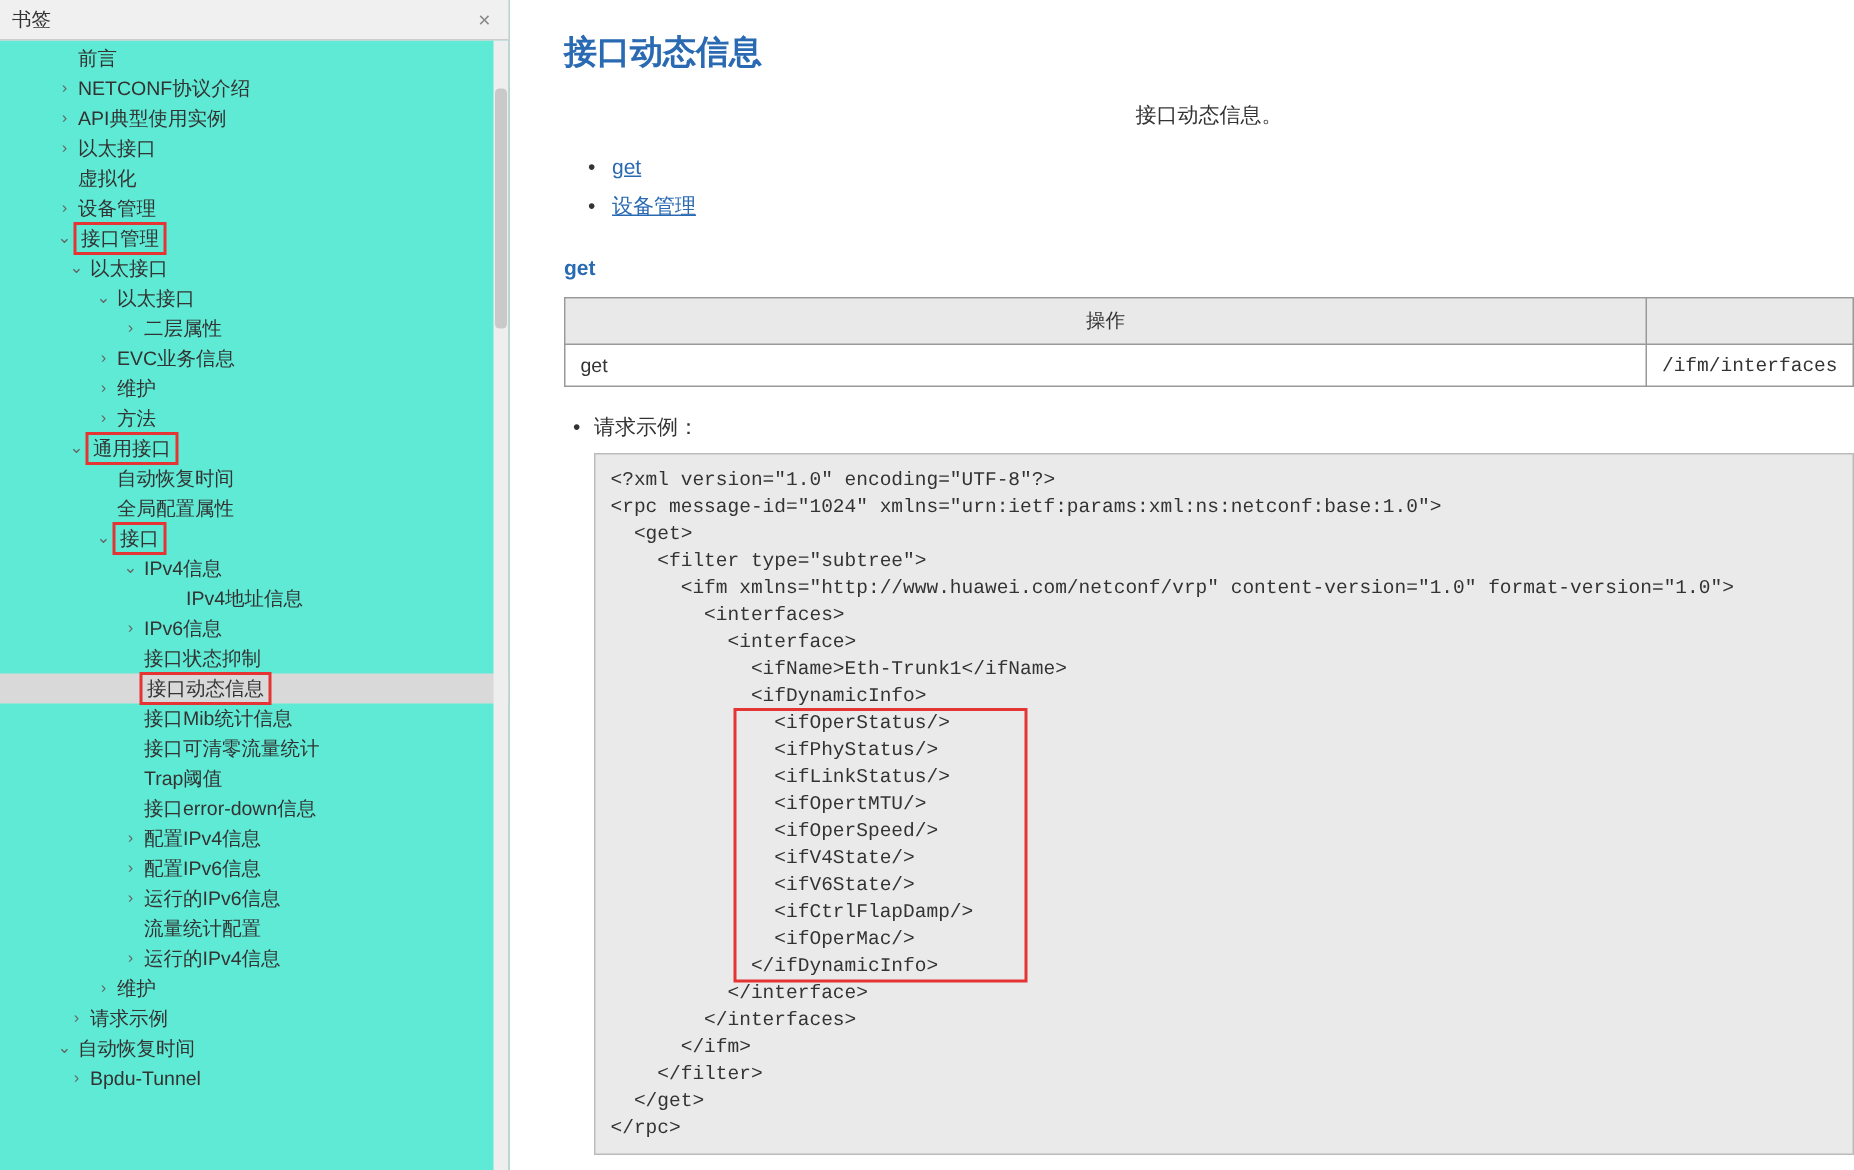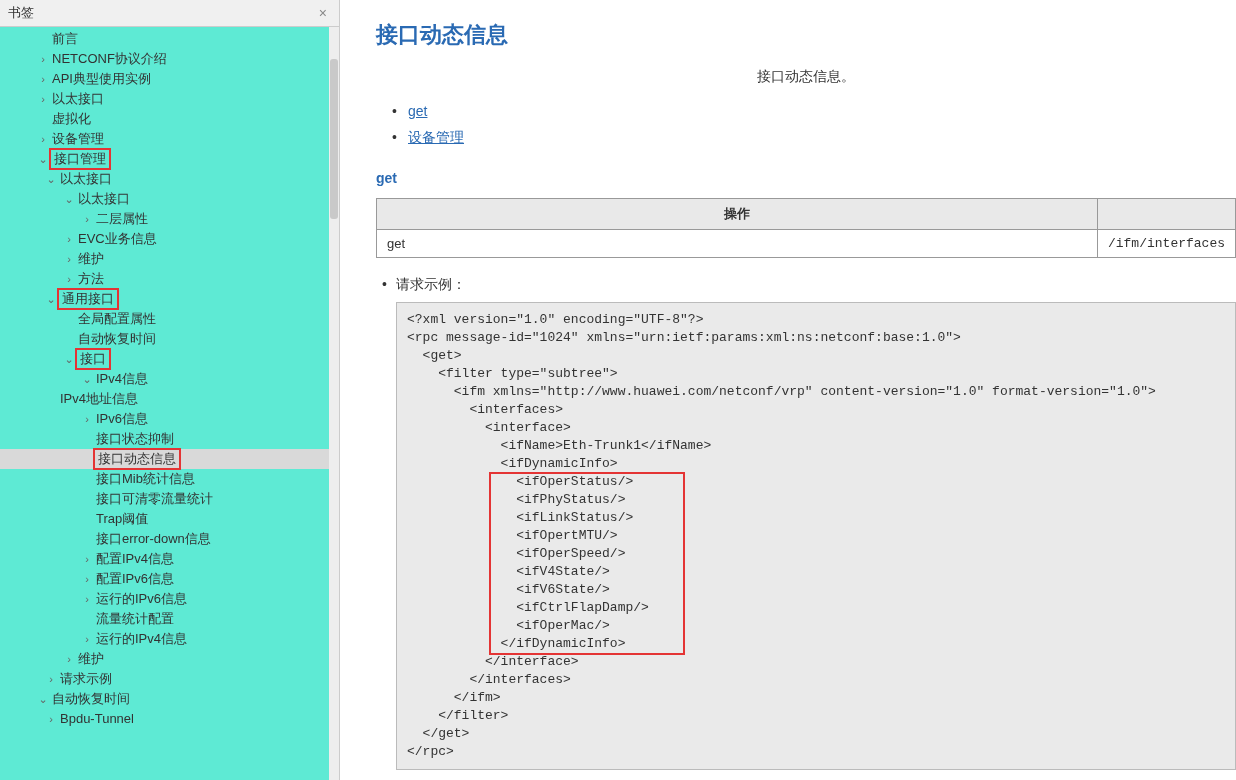--- a/index.html
+++ b/index.html
@@ -133,21 +133,21 @@
     font-size: 13px;
   }
   table.op th, table.op td {
     border: 1px solid #999;
     padding: 6px 10px;
     text-align: left;
   }
   table.op th {
     background: #e9e9e9;
     text-align: center;
-    font-weight: 700;
+    font-weight: 400;
   }
   table.op td.path {
     font-family: "Courier New", monospace;
     width: 110px;
   }
   .req-label {
     position: relative;
     padding-left: 20px;
     font-size: 14px;
     margin-bottom: 8px;
@@ -250,36 +250,36 @@
         <span class="chev">›</span>
         <span class="lbl">方法</span>
       </div>
 
     <div class="node i2">
         <span class="chev">⌄</span>
         <span class="lbl highlight-red">通用接口</span>
       </div>
     <div class="node i3">
         <span class="chev blank">›</span>
+        <span class="lbl">自动恢复时间</span>
+      </div>
+    <div class="node i3">
+        <span class="chev blank">›</span>
         <span class="lbl">全局配置属性</span>
       </div>
-    <div class="node i3">
-        <span class="chev blank">›</span>
-        <span class="lbl">自动恢复时间</span>
-      </div>
 
     <div class="node i3">
         <span class="chev">⌄</span>
         <span class="lbl highlight-red">接口</span>
       </div>
     <div class="node i4">
         <span class="chev">⌄</span>
         <span class="lbl">IPv4信息</span>
       </div>
-    <div class="node i4" style="padding-left:44px">
+    <div class="node i4" style="padding-left:108px">
         <span class="chev blank">›</span>
         <span class="lbl">IPv4地址信息</span>
       </div>
     <div class="node i4">
         <span class="chev">›</span>
         <span class="lbl">IPv6信息</span>
       </div>
     <div class="node i4">
         <span class="chev blank">›</span>
         <span class="lbl">接口状态抑制</span>

